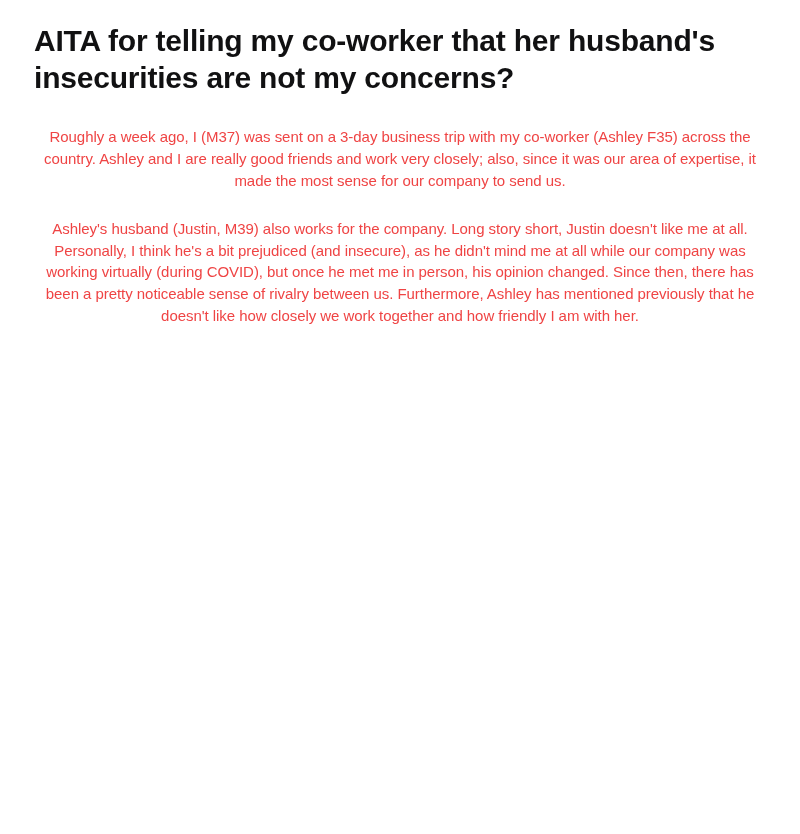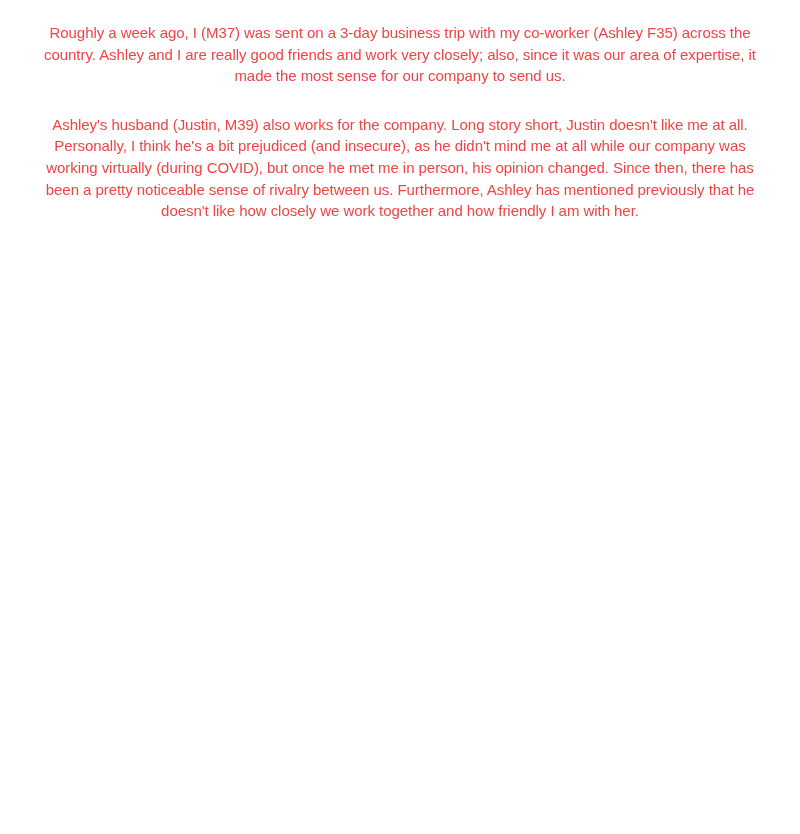--- a/index.html
+++ b/index.html
@@ -41,17 +41,18 @@
     margin: 0 0 27px 0;
   }
   .post-paragraph:last-child {
     margin-bottom: 13px;
   }
 </style>
 </head>
 <body>
 
 <div class="page">
+  <h1 class="post-title">AITA for telling my co-worker that her husband's insecurities are not my concerns?</h1>
   <div class="post-body">
     <p class="post-paragraph">Roughly a week ago, I (M37) was sent on a 3-day business trip with my co-worker (Ashley F35) across the country. Ashley and I are really good friends and work very closely; also, since it was our area of expertise, it made the most sense for our company to send us.</p>
     <p class="post-paragraph">Ashley's husband (Justin, M39) also works for the company. Long story short, Justin doesn't like me at all. Personally, I think he's a bit prejudiced (and insecure), as he didn't mind me at all while our company was working virtually (during COVID), but once he met me in person, his opinion changed. Since then, there has been a pretty noticeable sense of rivalry between us. Furthermore, Ashley has mentioned previously that he doesn't like how closely we work together and how friendly I am with her.</p>
   </div>
 </div>
 
 </body></html>

